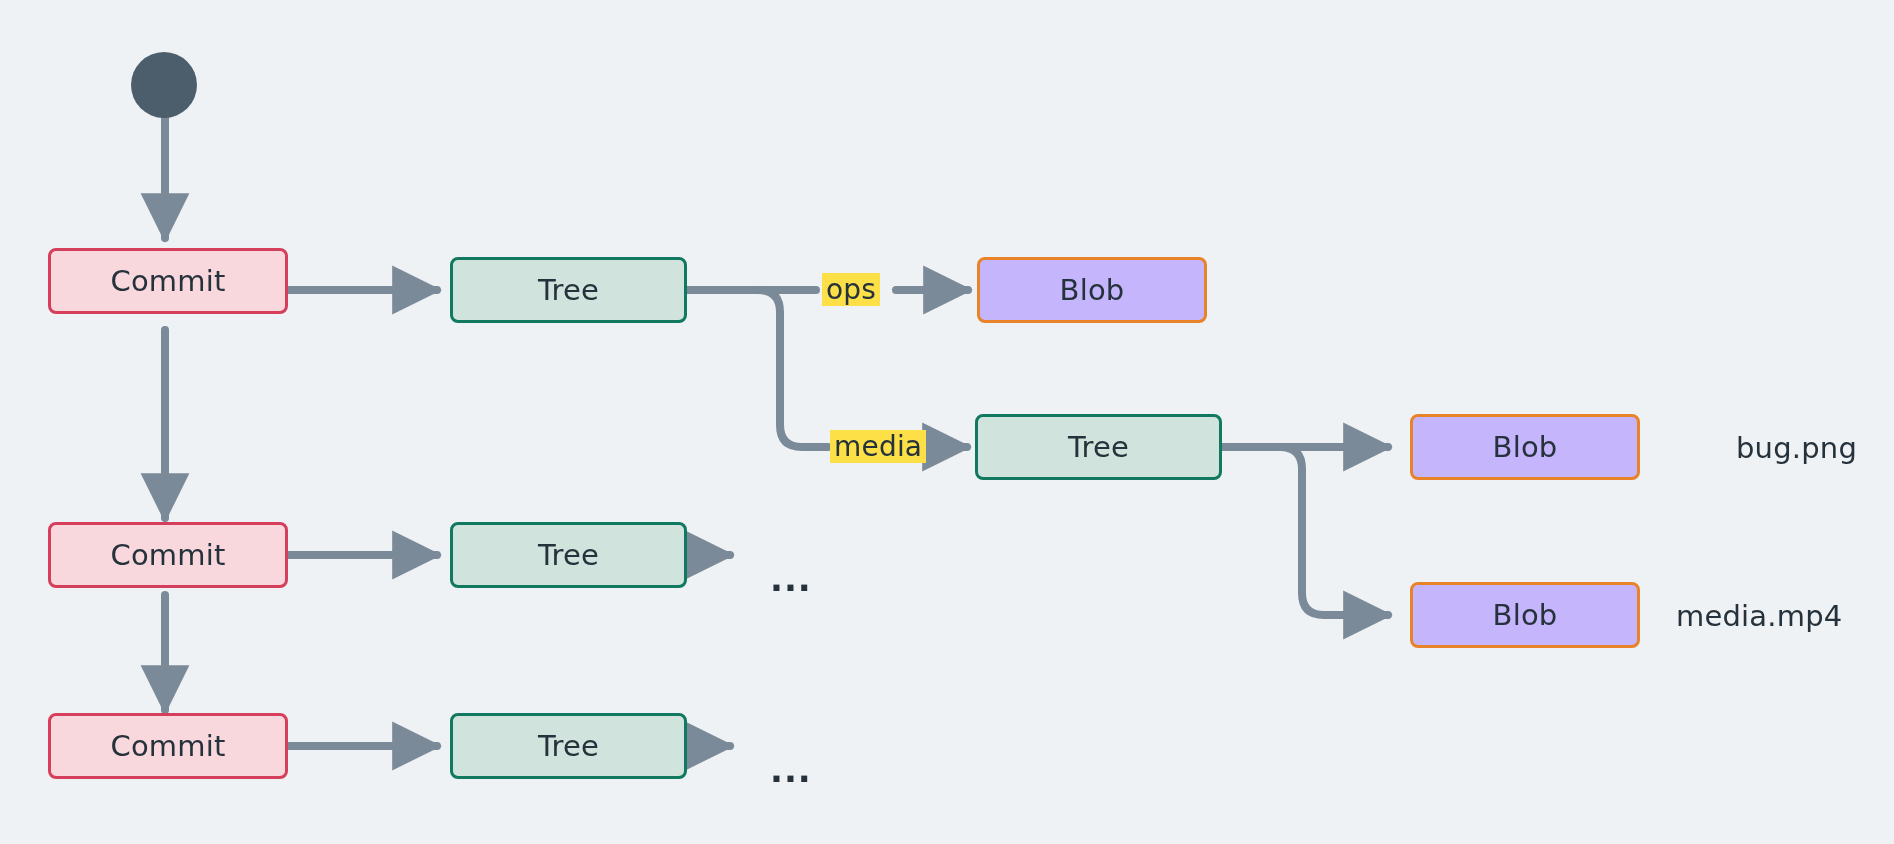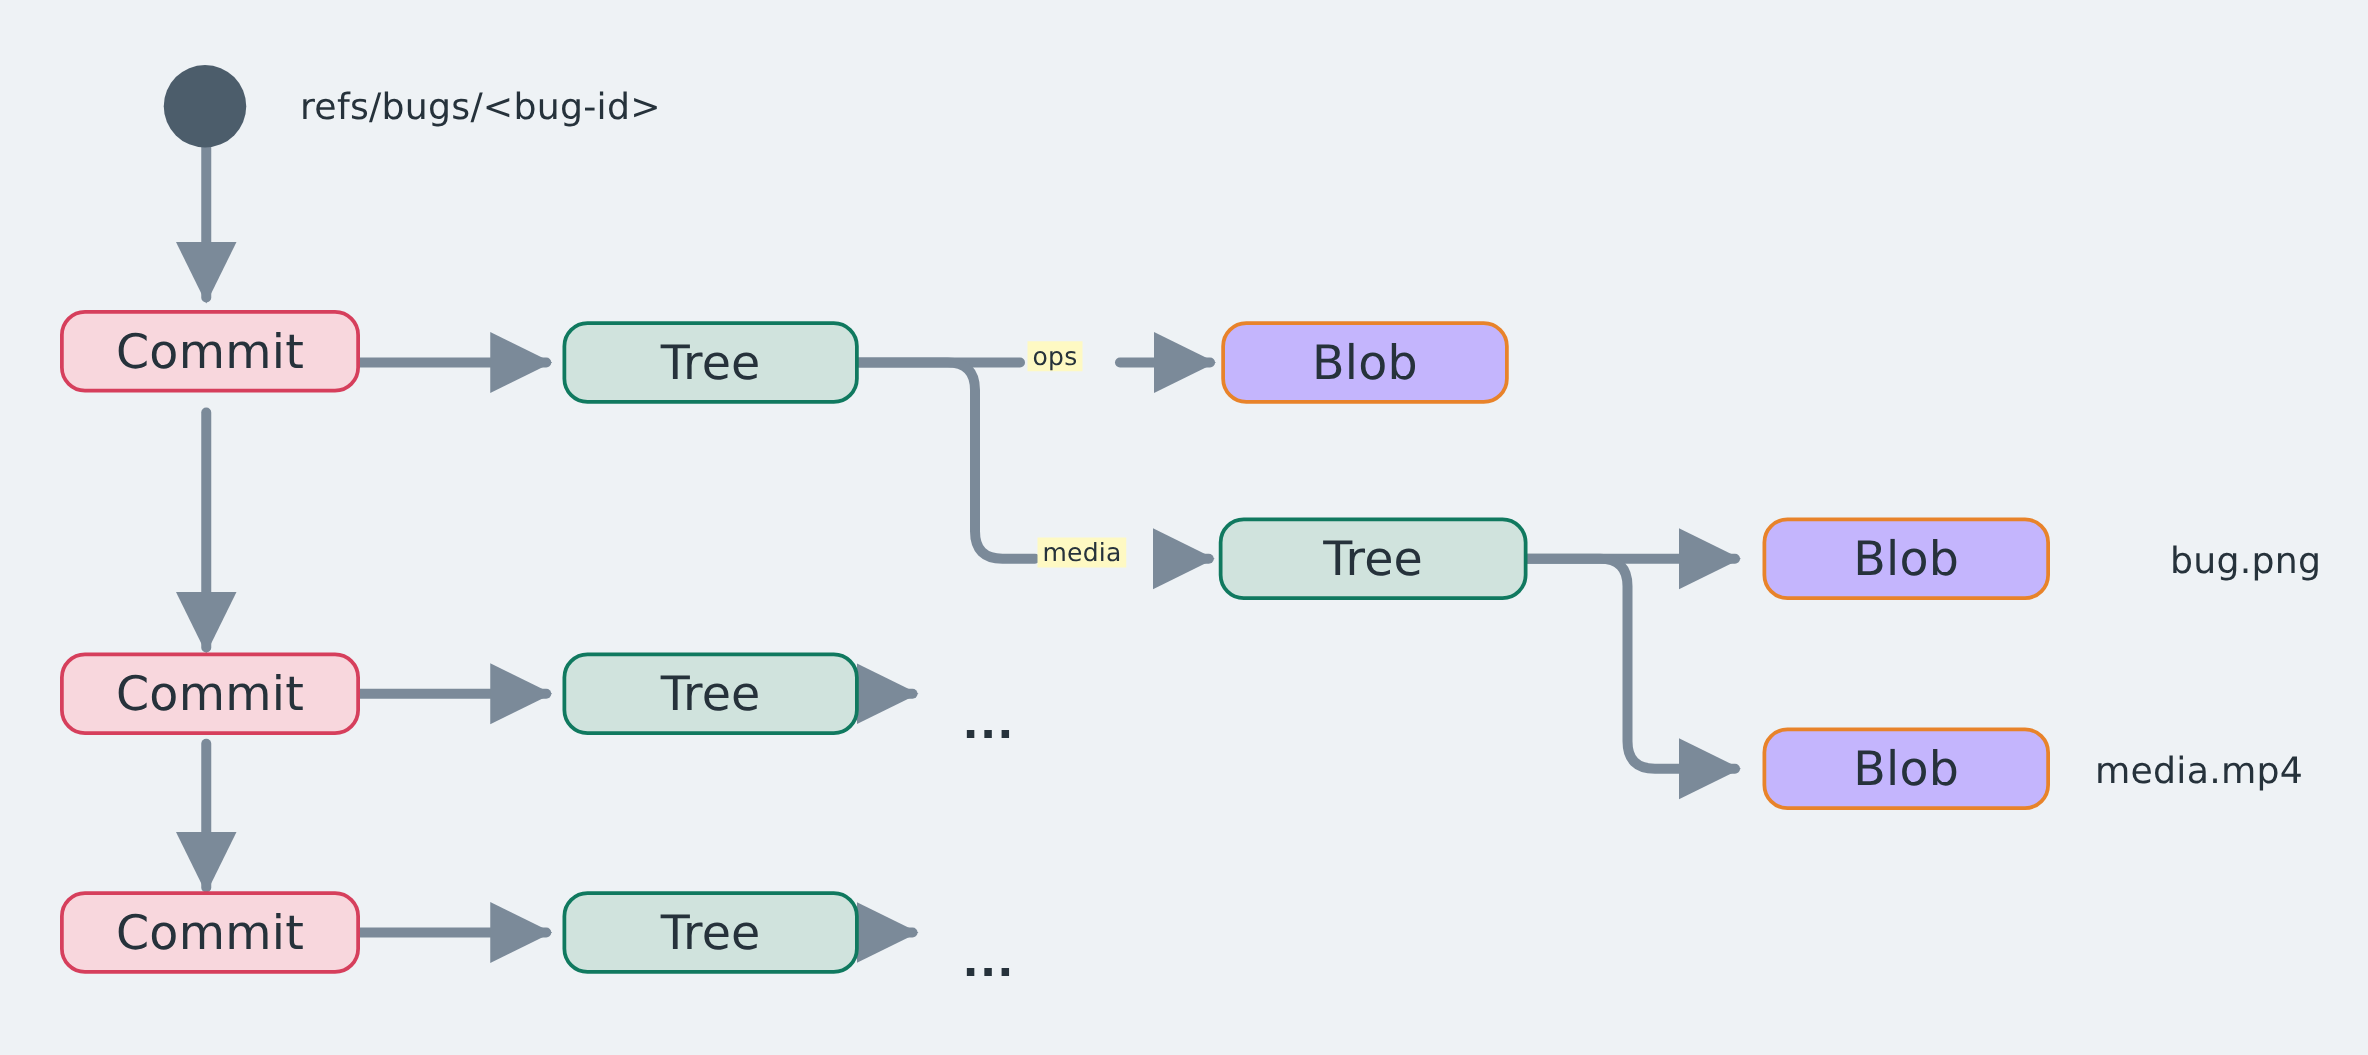--- a/index.html
+++ b/index.html
@@ -26,24 +26,24 @@
     width: 1894px;
     height: 844px;
     pointer-events: none;
   }
   .node {
     position: absolute;
     box-sizing: border-box;
     display: flex;
     align-items: center;
     justify-content: center;
-    border-radius: 20px;
+    border-radius: 8px;
     border-width: 3px;
     border-style: solid;
-    font-size: 38px;
+    font-size: 29px;
     color: #26323b;
     letter-spacing: .2px;
   }
   .node-commit {
     background: #f8d7dd;
     border-color: #d63f5c;
   }
   .node-tree {
     background: #d0e3dd;
     border-color: #10795f;
@@ -62,24 +62,24 @@
   }
   .plain-label {
     position: absolute;
     font-size: 29px;
     color: #26323b;
     white-space: nowrap;
     letter-spacing: .2px;
   }
   .edge-label {
     position: absolute;
-    font-size: 20px;
+    font-size: 28px;
     color: #26323b;
     white-space: nowrap;
-    background: #fef9c3;
+    background: #fde047;
     padding: 0 4px;
     letter-spacing: .2px;
   }
   .ellipsis {
     position: absolute;
     font-size: 34px;
     font-weight: 700;
     color: #26323b;
     line-height: 1;
     letter-spacing: 1px;
@@ -114,21 +114,20 @@
     <path d="M944,447 L967,447" stroke="#7b8a99" stroke-width="8" fill="none" stroke-linecap="round" marker-end="url(#arrowhead)"></path>
 
     <path d="M1222,447 L1388,447" stroke="#7b8a99" stroke-width="8" fill="none" stroke-linecap="round" marker-end="url(#arrowhead)"></path>
     <path d="M1222,447 L1280,447 Q1302,447 1302,469 L1302,593 Q1302,615 1324,615 L1388,615" stroke="#7b8a99" stroke-width="8" fill="none" stroke-linecap="round" stroke-linejoin="round" marker-end="url(#arrowhead)"></path>
 
     <path d="M690,555 L730,555" stroke="#7b8a99" stroke-width="8" fill="none" stroke-linecap="round" marker-end="url(#arrowhead)"></path>
     <path d="M690,746 L730,746" stroke="#7b8a99" stroke-width="8" fill="none" stroke-linecap="round" marker-end="url(#arrowhead)"></path>
   </svg>
 
   <div class="ref-dot" style="left:131px; top:52px;"></div>
-  <div class="plain-label" style="left:240px; top:68px;">refs/bugs/&lt;bug-id&gt;</div>
 
   <div class="node node-commit" style="left:48px; top:248px; width:240px; height:66px;">
     <span>Commit</span>
   </div>
   <div class="node node-commit" style="left:48px; top:522px; width:240px; height:66px;">
     <span>Commit</span>
   </div>
   <div class="node node-commit" style="left:48px; top:713px; width:240px; height:66px;">
     <span>Commit</span>
   </div>

